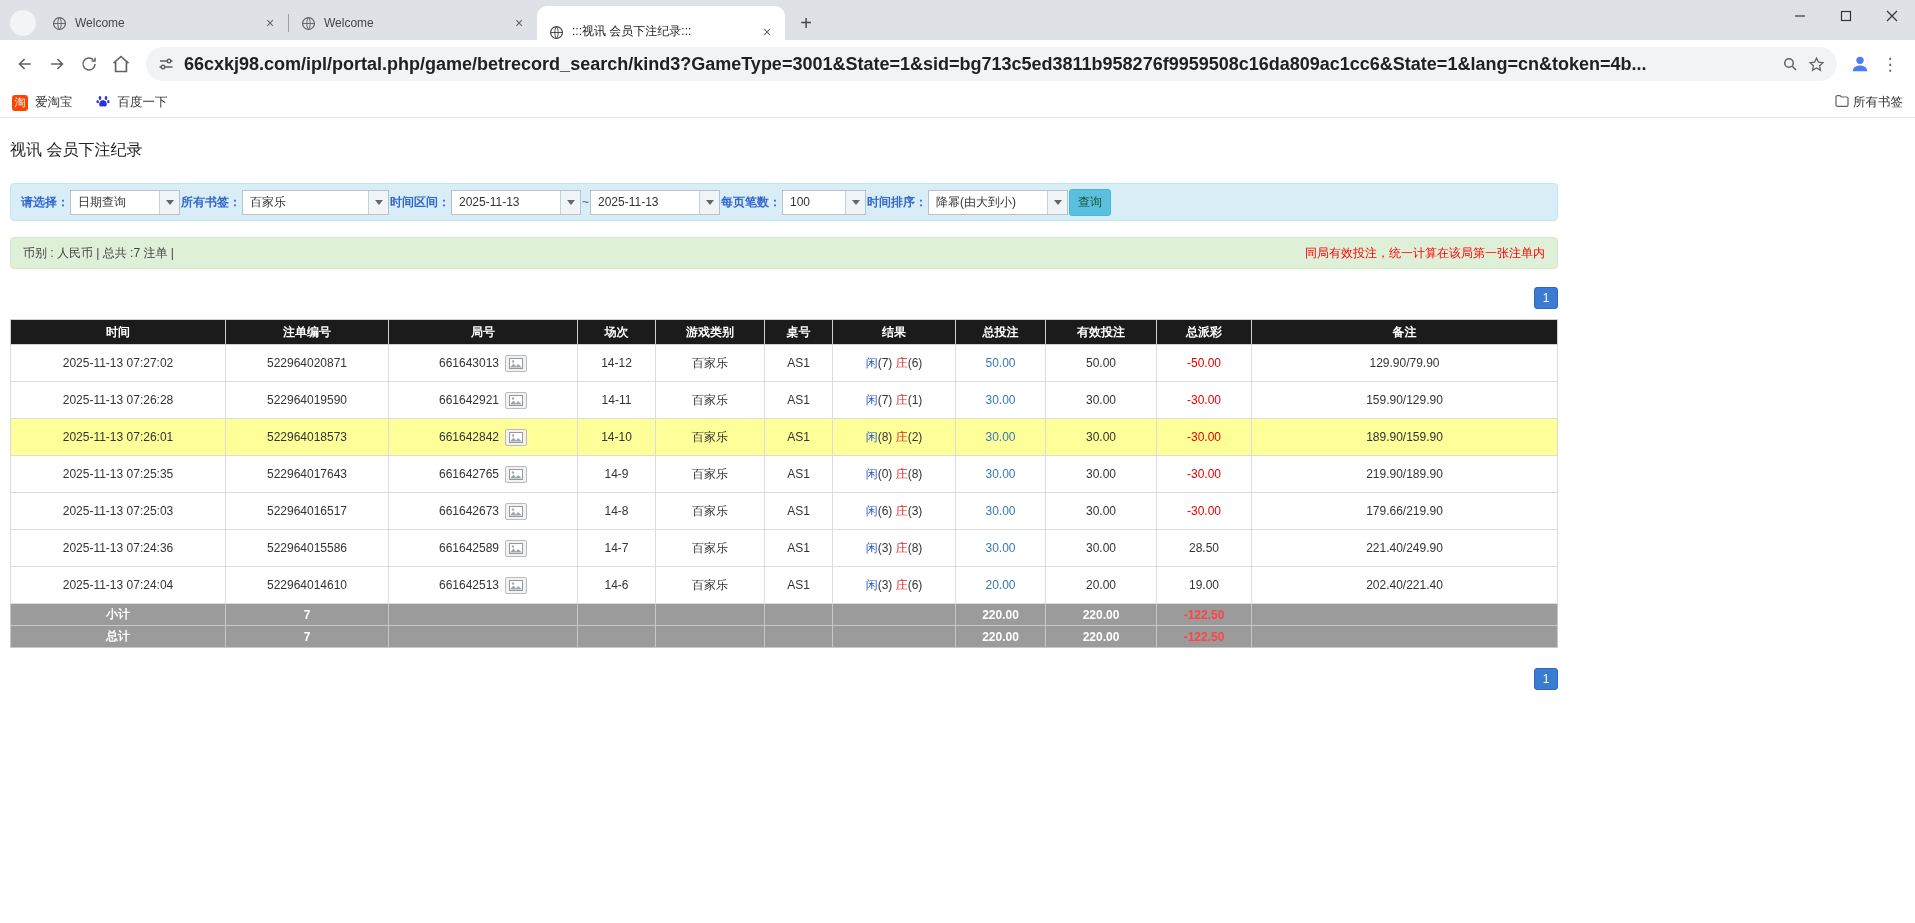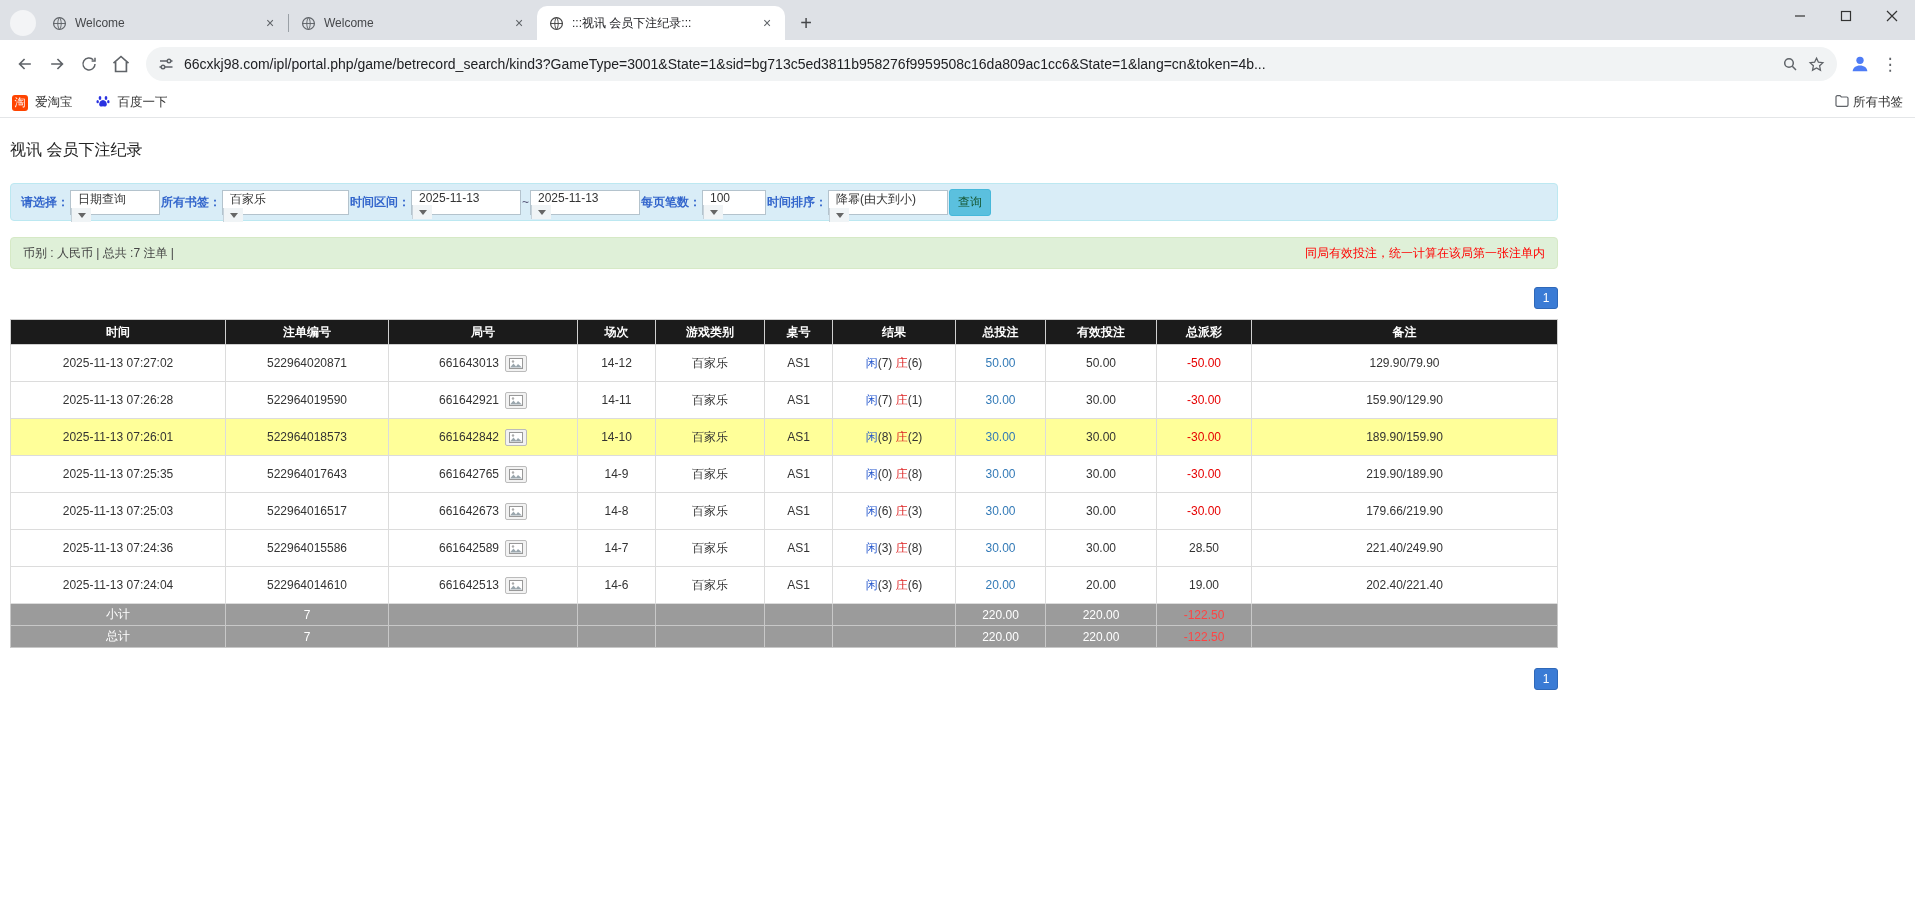--- a/index.html
+++ b/index.html
@@ -3,67 +3,67 @@
 <meta charset="utf-8">
 <style>
   * { margin:0; padding:0; box-sizing:border-box; }
   html,body { width:1915px; height:923px; overflow:hidden; }
   body { font-family:"Liberation Sans","DejaVu Sans",sans-serif; background:#fff; cursor:default; }
 
   
   .tabbar { height:40px; background:#dee1e6; display:flex; align-items:flex-end; padding-left:6px; position:relative; }
   .tab-search { width:26px; height:26px; border-radius:50%; background:#f3f4f6; margin:0 4px 4px 4px; }
   .tab { width:248px; height:34px; display:flex; align-items:center; gap:8px; padding:0 10px 0 12px; border-radius:10px 10px 0 0; color:#45474a; font-size:12px; }
-  .tab.active { background:#fff; color:#202124; }
+  .tab.active { background:#fff; color:#202124;align-items:flex-end; }
   .tab-title { flex:1; white-space:nowrap; overflow:hidden; text-overflow:ellipsis; }
   .tab-close { font-size:14px; color:#5f6368; width:16px; height:16px; line-height:16px; text-align:center; border-radius:50%; }
   .tab-sep { width:1px; height:18px; background:#9aa0a6; margin-bottom:8px; }
   .newtab { width:26px; height:26px; margin:0 0 4px 8px; display:flex; align-items:center; justify-content:center; color:#45474a; font-size:20px; border-radius:50%; }
   .win-controls { position:absolute; right:0; top:0; height:32px; display:flex; }
   .win-btn { width:46px; height:32px; display:flex; align-items:center; justify-content:center; color:#202124; font-size:15px; }
 
   .toolbar { height:48px; background:#fff; display:flex; align-items:center; padding:0 10px; }
   .nav-btn { width:30px; height:30px; display:flex; align-items:center; justify-content:center; border-radius:50%; margin-right:2px; }
   .omnibox { flex:1; height:34px; background:#f1f3f4; border-radius:17px; display:flex; align-items:center; padding:0 12px; margin:0 8px; gap:10px; min-width:0; }
-  .url-text { flex:1; font-size:14px; color:#202124; white-space:nowrap; overflow:hidden; text-overflow:ellipsis; }
+  .url-text { flex:1; font-size:18px; color:#202124; white-space:nowrap; overflow:hidden; text-overflow:ellipsis;font-weight:bold; }
   .omni-icon { display:flex; align-items:center; }
   .profile-btn, .menu-btn { width:30px; height:30px; display:flex; align-items:center; justify-content:center; border-radius:50%; }
   .menu-dots { font-size:17px; color:#5f6368; letter-spacing:0; }
 
   .bookmarks { height:30px; background:#fff; border-bottom:1px solid #e4e6e8; display:flex; align-items:center; padding:0 12px; gap:22px; font-size:12.5px; color:#333; }
   .bm-item { display:flex; align-items:center; gap:7px; }
   .bm-ic-taobao { width:16px; height:16px; background:#ff4400; color:#fff; border-radius:3px; font-size:11px; display:flex; align-items:center; justify-content:center; }
   .bm-spacer { flex:1; }
   .bm-right { display:flex; align-items:center; gap:3px; }
 
   
   .page { padding:22px 0 0 10px; width:1560px; }
   .page-title { font-size:16px; color:#222; font-weight:400; }
 
   .filter-bar { margin-top:22px; width:1548px; height:38px; background:#d9edf7; border:1px solid #bce8f1; border-radius:4px; display:flex; align-items:center; padding:0 10px; gap:1px; }
   .flabel { color:#3366cc; font-weight:bold; font-size:12px; white-space:nowrap; }
-  .combo { display:inline-flex; align-items:stretch; background:#fff; border:1px solid #b4c3cd; height:25px;flex-direction:column; }
+  .combo { display:inline-flex; align-items:stretch; background:#fff; border:1px solid #b4c3cd; height:25px; }
   .combo .val { padding:0 7px; font-size:12px; color:#333; display:flex; align-items:center; white-space:nowrap; }
   .combo .arrow-btn { width:20px; border-left:1px solid #c6d2da; background:#f0f4f6; display:flex; align-items:center; justify-content:center; }
   .combo .arrow-btn::after { content:''; border:4px solid transparent; border-top:5px solid #666; margin-top:5px; }
   .tilde { color:#557; font-size:12px; }
   .search-btn { background:#5bc0de; border:1px solid #46b8da; color:#14532d; font-size:12px; padding:4px 8px; border-radius:3px;font-family:Liberation Serif, serif; }
 
   .info-bar { margin-top:16px; width:1548px; height:32px; background:#dff0d8; border:1px solid #d6e9c6; border-radius:4px; display:flex; align-items:center; justify-content:space-between; padding:0 12px; font-size:12px; color:#444; }
   .info-right { color:#ff0000; }
 
   .pag-row { width:1548px; display:flex; justify-content:flex-end; margin-top:18px; }
   .pag-row.bottom { margin-top:20px; }
   .page-btn { min-width:24px; height:22px; background:#3a7bd5; color:#fff; font-size:12px; border:1px solid #2f68b8; border-radius:3px; display:flex; align-items:center; justify-content:center; padding:0 6px; }
 
   .bet-table { border-collapse:collapse; width:1548px; margin-top:10px; font-size:12px; color:#333; table-layout:fixed; }
   .bet-table th { background:#1b1b1b; color:#fff; font-weight:bold; height:25px; border:1px solid #cfcfcf; text-align:center; }
   .bet-table td { border:1px solid #dcdcdc; text-align:center; height:37px; padding:2px 4px; background:#fff; overflow:hidden; }
   tr.highlight td { background:#ffff99; }
-  .sum-row td { background:#9b9b9b; color:#fff; height:18px; font-weight:normal; border-color:#c8c8c8; }
+  .sum-row td { background:#9b9b9b; color:#fff; height:18px; font-weight:bold; border-color:#c8c8c8; }
   .bet-link { color:#337ab7; text-decoration:none; }
   td.neg, .neg { color:#e60000; }
   .sum-row td.neg { color:#ff4444; }
   .res-p { color:#2255cc; }
   .res-b { color:#dd2222; }
   .img-btn { display:inline-flex; align-items:center; margin-left:6px; padding:2px 3px; border:1px solid #bbb; background:#f2f2f2; border-radius:2px; vertical-align:middle; }
 </style>
 </head>
 <body>
 

